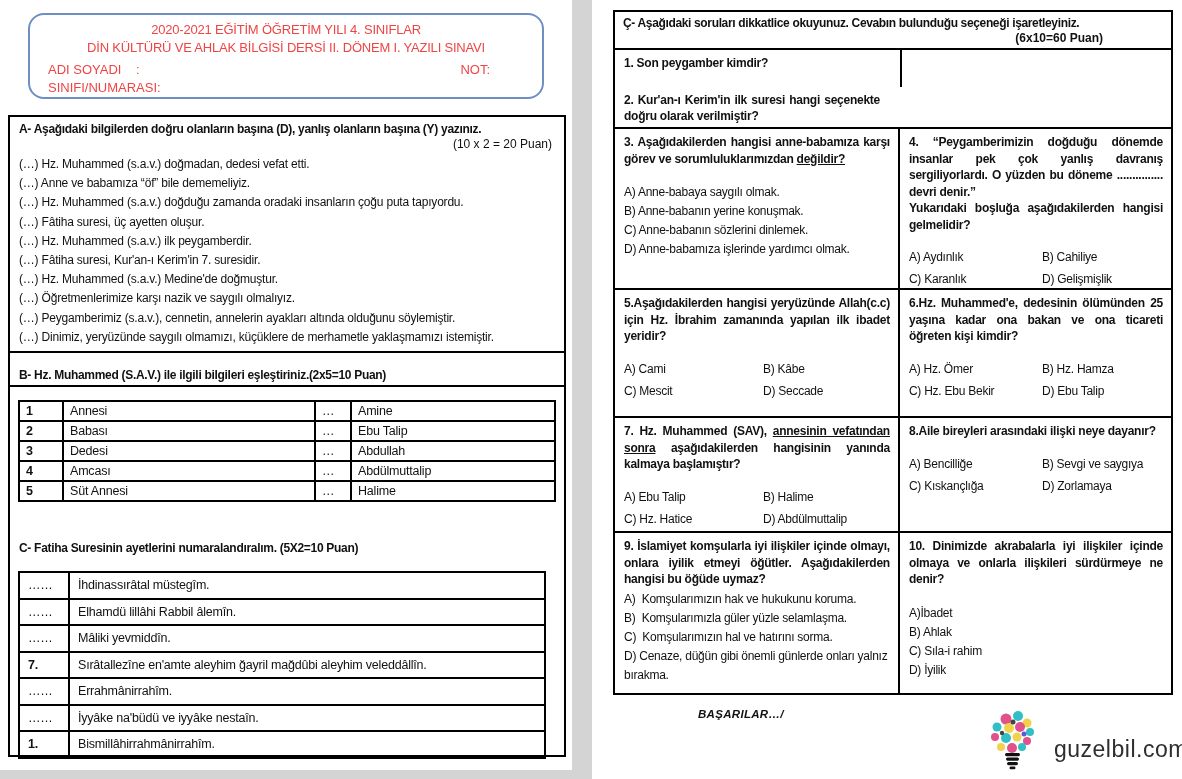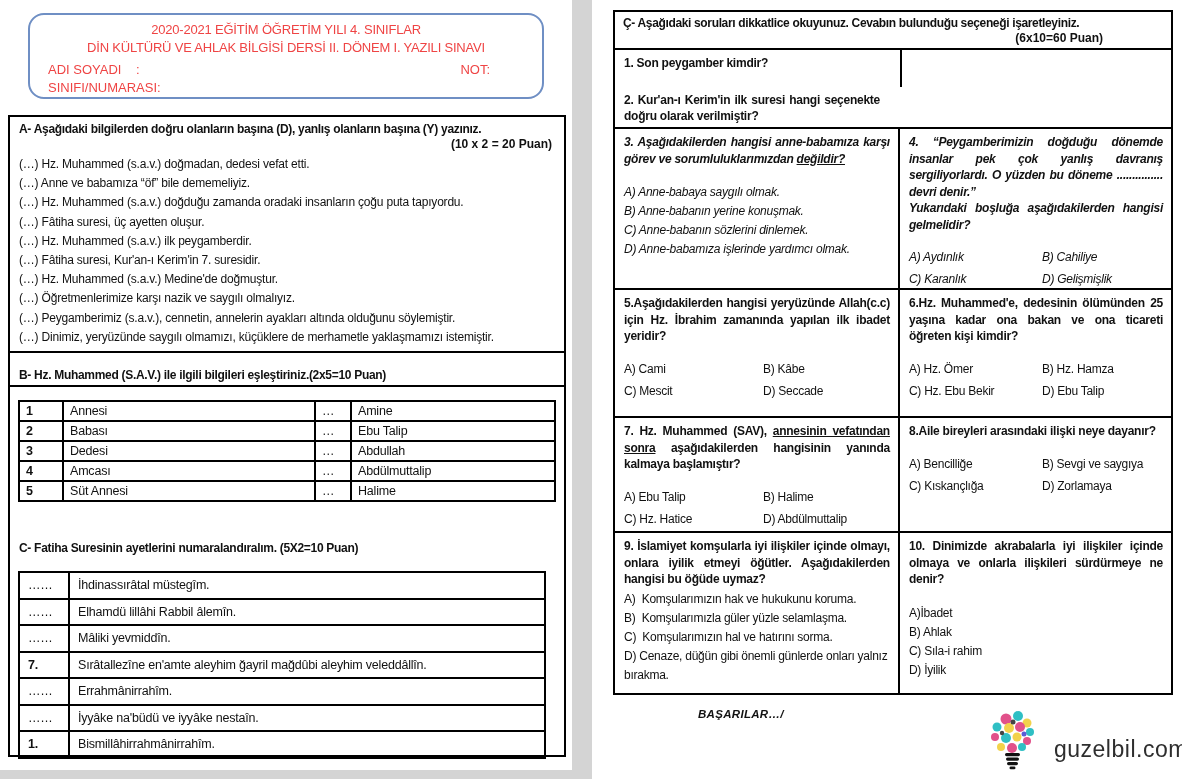--- a/index.html
+++ b/index.html
@@ -25,21 +25,21 @@
   .hdr-row{display:flex;align-items:center;}
   .lbl-name{display:inline-block;width:88px;}
   .lbl-not{margin-left:auto;margin-right:34px;}
 
   
   .a-box{
     position:absolute;left:8px;top:115px;width:558px;height:272px;
     border:2px solid #000;box-sizing:border-box;padding:4px 8px 0 9px;
   }
   .sec-title{font-weight:700;font-size:12px;letter-spacing:-0.3px;line-height:16px;}
-  .points-right{font-weight:700;font-size:12px;text-align:right;padding-right:4px;line-height:15px;}
+  .points-right{font-weight:400;font-size:12px;text-align:right;padding-right:4px;line-height:15px;}
   .aitem{font-size:12px;line-height:19.2px;letter-spacing:-0.2px;margin-top:0;}
   .aitems{margin-top:3px;}
 
   .bc-box{
     position:absolute;left:8px;top:351px;width:558px;height:406px;
     border:2px solid #000;box-sizing:border-box;padding:12px 8px 0 9px;
   }
   .b-title{margin-top:2px;}
   table.match{border-collapse:collapse;margin-top:17px;margin-left:-1px;}
   table.match td{
@@ -64,21 +64,21 @@
   
   .qgrid{
     position:absolute;left:21px;top:10px;width:560px;
     border:2px solid #000;box-sizing:border-box;background:#fff;
   }
   .qhead{height:38px;box-sizing:border-box;border-bottom:2px solid #000;padding:3px 8px 0 8px;}
   .qhead-title{font-weight:700;font-size:12px;letter-spacing:-0.35px;line-height:16px;white-space:nowrap;}
   .qhead-points{font-weight:700;font-size:12px;text-align:right;padding-right:60px;line-height:15px;}
   .qrow{display:flex;border-bottom:2px solid #000;box-sizing:border-box;}
   .qrow:last-child{border-bottom:none;}
-  .h1{height:79px;flex-direction:column;} .h2{height:161px;font-style:italic;} .h3{height:128px;} .h4{height:115px;} .h5{height:160px;}
+  .h1{height:79px;flex-direction:column;} .h2{height:161px;} .h3{height:128px;} .h4{height:115px;} .h5{height:160px;}
   .qcell{
     width:287px;box-sizing:border-box;border-right:2px solid #000;
     padding:5px 8px 0 9px;overflow:hidden;font-size:12px;letter-spacing:-0.25px;
   }
   .qcell.rcol{width:273px;border-right:none;}
   .qtext{font-weight:700;line-height:16.5px;text-align:justify;}
   .u{text-decoration:underline;}
   .opts{margin-top:12px;}
   .opts.two{display:grid;grid-template-columns:1fr 1fr;row-gap:5px;}
   .opts.stack .opt{display:block;line-height:19px;}

